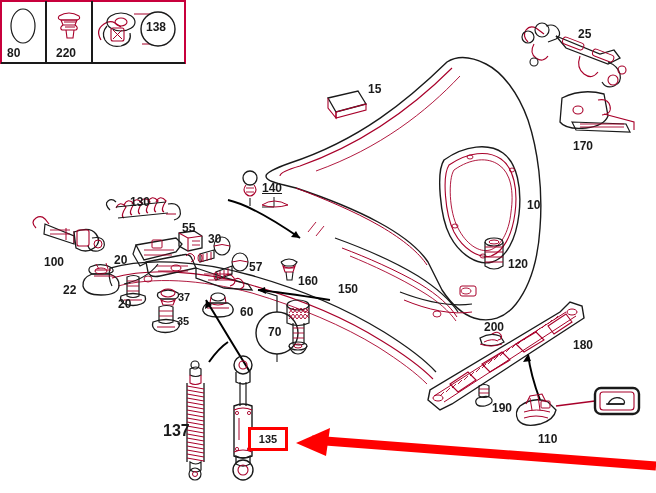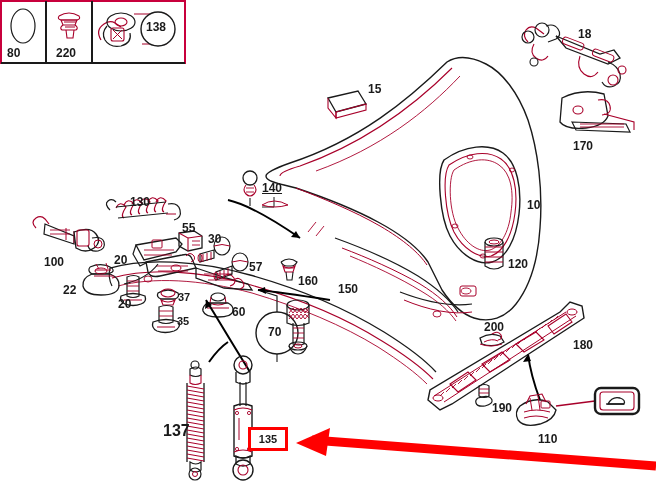--- a/index.html
+++ b/index.html
@@ -425,28 +425,28 @@
   </svg>
 
   <div class="lbl sz14" style="left:7px;  top:47px;">80</div>
   <div class="lbl sz14" style="left:56px; top:47px;">220</div>
   <div class="lbl sz14" style="left:146px;top:21px;">138</div>
 
   <div class="lbl sz14" style="left:527px;top:199px;">10</div>
   <div class="lbl sz14" style="left:368px;top:83px;">15</div>
   <div class="lbl sz14" style="left:114px;top:254px;">20</div>
   <div class="lbl sz14" style="left:63px; top:284px;">22</div>
-  <div class="lbl sz14" style="left:578px;top:28px;">18</div>
+  <div class="lbl sz14" style="left:578px;top:28px;">25</div>
   <div class="lbl sz14" style="left:208px;top:233px;">30</div>
   <div class="lbl sz14" style="left:249px;top:261px;">57</div>
   <div class="lbl sz15" style="left:177px;top:316px;">35</div>
   <div class="lbl sz15" style="left:178px;top:292px;">37</div>
   <div class="lbl sz14" style="left:118px;top:298px;">20</div>
   <div class="lbl sz14" style="left:182px;top:222px;">55</div>
-  <div class="lbl sz14" style="left:232px;top:306px;">60</div>
+  <div class="lbl sz14" style="left:240px;top:306px;">60</div>
   <div class="lbl sz14" style="left:268px;top:326px;">70</div>
   <div class="lbl sz14" style="left:44px; top:256px;">100</div>
   <div class="lbl sz14" style="left:538px;top:433px;">110</div>
   <div class="lbl sz14" style="left:508px;top:258px;">120</div>
   <div class="lbl sz14" style="left:130px;top:196px;">130</div>
   <div class="lbl sz16" style="left:163px;top:423px;">137</div>
   <div class="lbl sz14" style="left:262px;top:182px;text-decoration:underline;">140</div>
   <div class="lbl sz14" style="left:338px;top:283px;">150</div>
   <div class="lbl sz14" style="left:298px;top:275px;">160</div>
   <div class="lbl sz14" style="left:573px;top:140px;">170</div>

